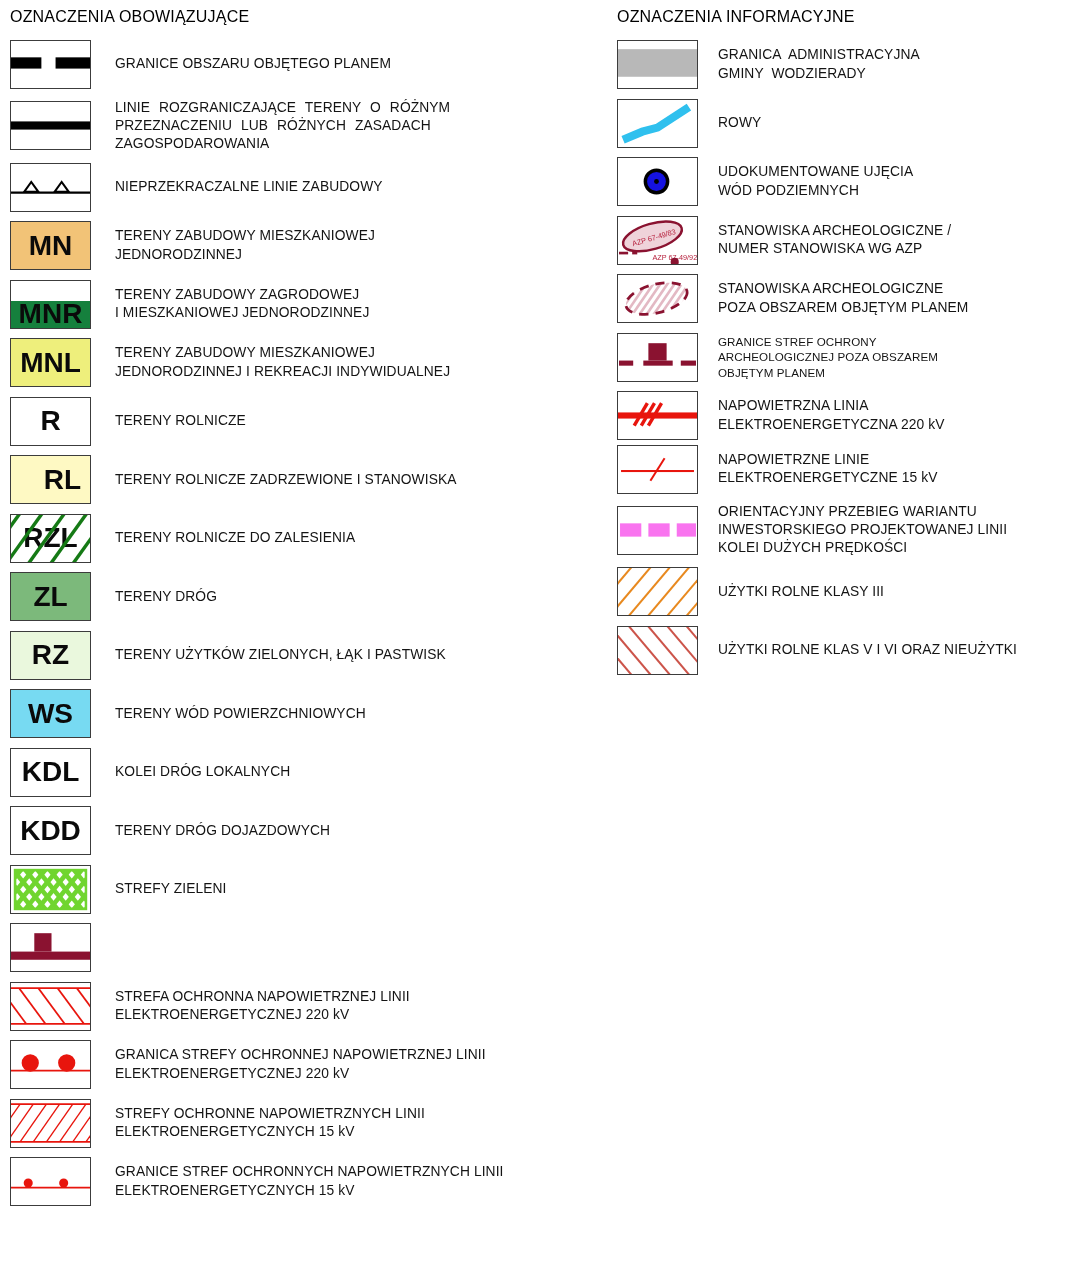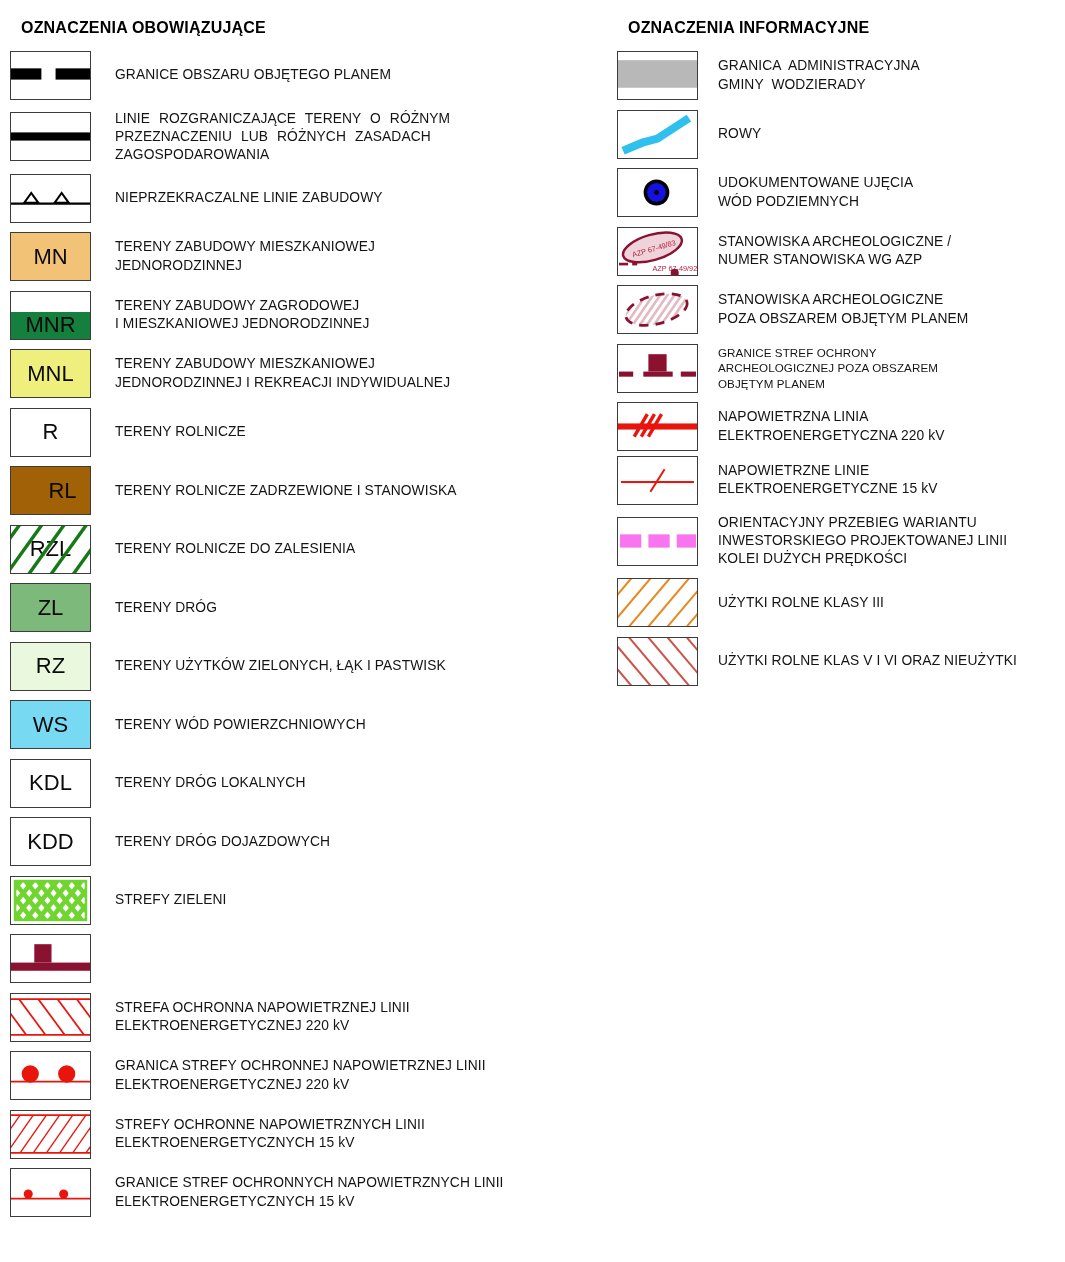--- a/index.html
+++ b/index.html
@@ -2,35 +2,35 @@
 <html><head>
 <meta charset="utf-8">
 <style>
   html,body { margin:0; padding:0; }
   body {
     width:1065px; height:1262px; background:#ffffff; overflow:hidden;
     font-family:"Liberation Sans", sans-serif; position:relative;
   }
   .col { position:absolute; top:8px; }
   .col-title {
-    font-size:16px; font-weight:bold; color:#000; margin:11px;
+    font-size:16px; font-weight:normal; color:#000; margin:0;
     letter-spacing:0.2px; white-space:nowrap;
   }
   .rows { margin-top:14px; }
   .row { display:flex; align-items:center; margin-bottom:9.5px; }
   .sym {
     width:81px; height:49px; box-sizing:border-box;
     border:1.6px solid #3c3c3c; background:#fff;
     position:relative; flex:0 0 auto;
   }
   .sym svg { position:absolute; left:0; top:0; width:100%; height:100%; display:block; }
   .codebox {
     position:absolute; left:0; top:0; right:0; bottom:0;
     display:flex; align-items:center; justify-content:center;
-    font-size:22px; color:#0a0a0a; line-height:1;
+    font-size:28px; color:#0a0a0a; line-height:1;font-weight:bold;
   }
   .lbl {
     font-size:13.8px; line-height:1.32; color:#141414;
     white-space:pre-line; letter-spacing:0.1px;
   }
   #col-left .lbl { margin-left:24px; width:435px; }
   #col-right .lbl { margin-left:20px; width:355px; }
   .lbl.small { font-size:11.6px; }
 </style>
 </head>
@@ -90,21 +90,21 @@
 JEDNORODZINNEJ I REKREACJI INDYWIDUALNEJ</div>
       </div>
       <div class="row">
         <div class="sym">
           <div class="codebox" style="background: rgb(255, 255, 255);">R</div>
         </div>
         <div class="lbl">TERENY ROLNICZE</div>
       </div>
       <div class="row">
         <div class="sym">
-          <div class="codebox" style="background: #a16207; padding-left: 24px;">RL</div>
+          <div class="codebox" style="background: #fef9c3; padding-left: 24px;">RL</div>
         </div>
         <div class="lbl">TERENY ROLNICZE ZADRZEWIONE I STANOWISKA</div>
       </div>
       <div class="row">
         <div class="sym">
           <div class="codebox" style="background: rgb(255, 255, 255);">RZL</div>
           <div>
             <svg viewBox="0 0 78 46" preserveAspectRatio="none">
               <line x1="-30" y1="52" x2="12" y2="-6" stroke="#157A15" stroke-width="3.4"></line>
               <line x1="-8" y1="52" x2="34" y2="-6" stroke="#157A15" stroke-width="3.4"></line>
@@ -132,21 +132,21 @@
       <div class="row">
         <div class="sym">
           <div class="codebox" style="background: rgb(119, 218, 242);">WS</div>
         </div>
         <div class="lbl">TERENY WÓD POWIERZCHNIOWYCH</div>
       </div>
       <div class="row">
         <div class="sym">
           <div class="codebox" style="background: rgb(255, 255, 255);">KDL</div>
         </div>
-        <div class="lbl">TERENY DRÓG LOKALNYCH</div>
+        <div class="lbl">KOLEI DRÓG LOKALNYCH</div>
       </div>
       <div class="row">
         <div class="sym">
           <div class="codebox" style="background: rgb(255, 255, 255);">KDD</div>
         </div>
         <div class="lbl">TERENY DRÓG DOJAZDOWYCH</div>
       </div>
       <div class="row">
         <div class="sym">
           <svg viewBox="0 0 78 46" preserveAspectRatio="none">

